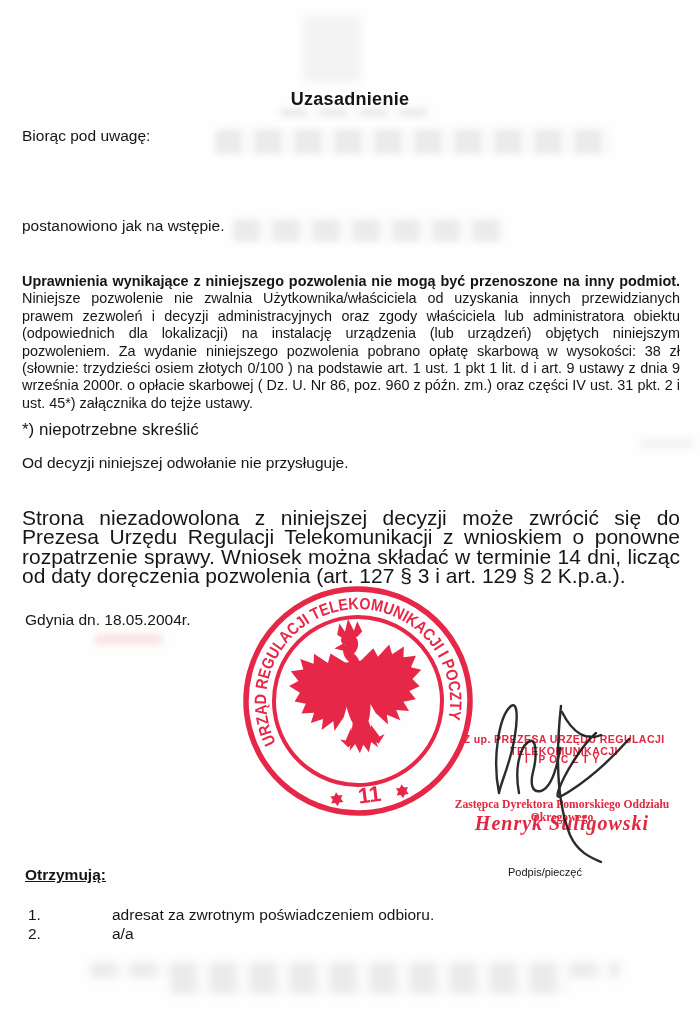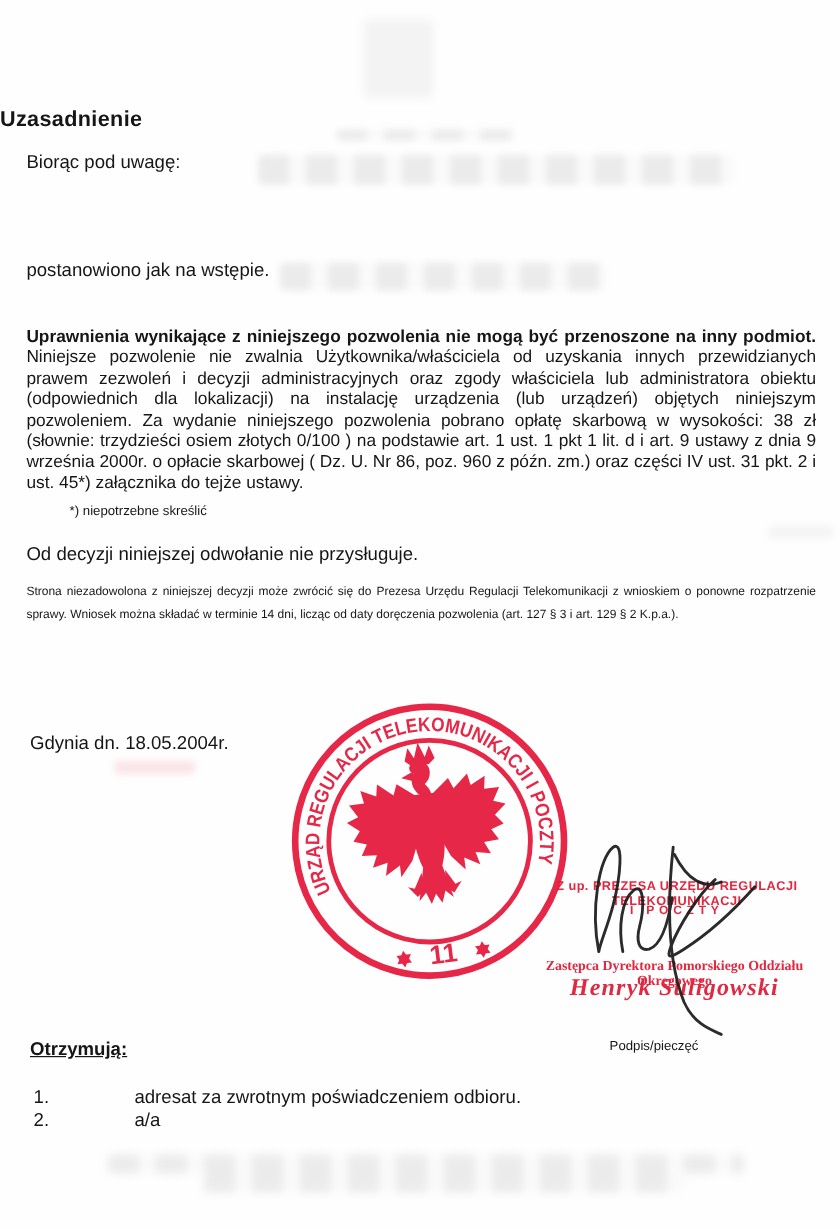--- a/index.html
+++ b/index.html
@@ -2,30 +2,30 @@
 <html><head>
 <meta charset="utf-8">
 <style>
   html,body{margin:0;padding:0;background:#ffffff;}
   .page{
     position:relative;width:700px;height:1024px;background:#fefefe;
     font-family:"Liberation Sans","DejaVu Sans",sans-serif;color:#161616;
     overflow:hidden;
   }
   .t{position:absolute;white-space:nowrap;}
-  .title{top:89px;left:0;width:100%;text-align:left;font-size:18px;font-weight:bold;letter-spacing:.3px;}
+  .title{top:89px;left:0;width:100%;text-align:center;font-size:18px;font-weight:bold;letter-spacing:.3px;}
   .intro{top:127px;left:22px;font-size:15.5px;text-align:right;}
   .request{top:158px;left:22px;font-size:15.5px;}
   .decision{top:217px;left:22px;font-size:15.5px;text-align:center;}
   .legal{top:273px;left:22px;width:658px;font-size:14.4px;line-height:17.4px;
          text-align:justify;white-space:normal;}
   .legal b{font-weight:bold;}
-  .footnote{top:420px;left:22px;font-size:11px;margin-left:36px;}
+  .footnote{top:420px;left:22px;font-size:17px;}
   .appeal1{top:454px;left:22px;font-size:15.5px;}
-  .appeal2{top:484px;left:22px;width:658px;font-size:10px;line-height:19.3px;
+  .appeal2{top:508px;left:22px;width:658px;font-size:21px;line-height:19.3px;
            text-align:justify;white-space:normal;}
   .placedate{top:611px;left:25px;font-size:15.5px;}
   .recipients{top:866px;left:25px;font-size:15.5px;font-weight:bold;text-decoration:underline;}
   .podpis{top:866px;left:508px;font-size:11px;}
   .dist-row{position:absolute;left:0;width:100%;height:20px;font-size:15.5px;}
   .dist-row .no{position:absolute;left:28px;}
   .dist-row .txt{position:absolute;left:72px;white-space:nowrap;margin-left:40px;}
   .row1{top:906px;} .row2{top:925px;}
 
   

